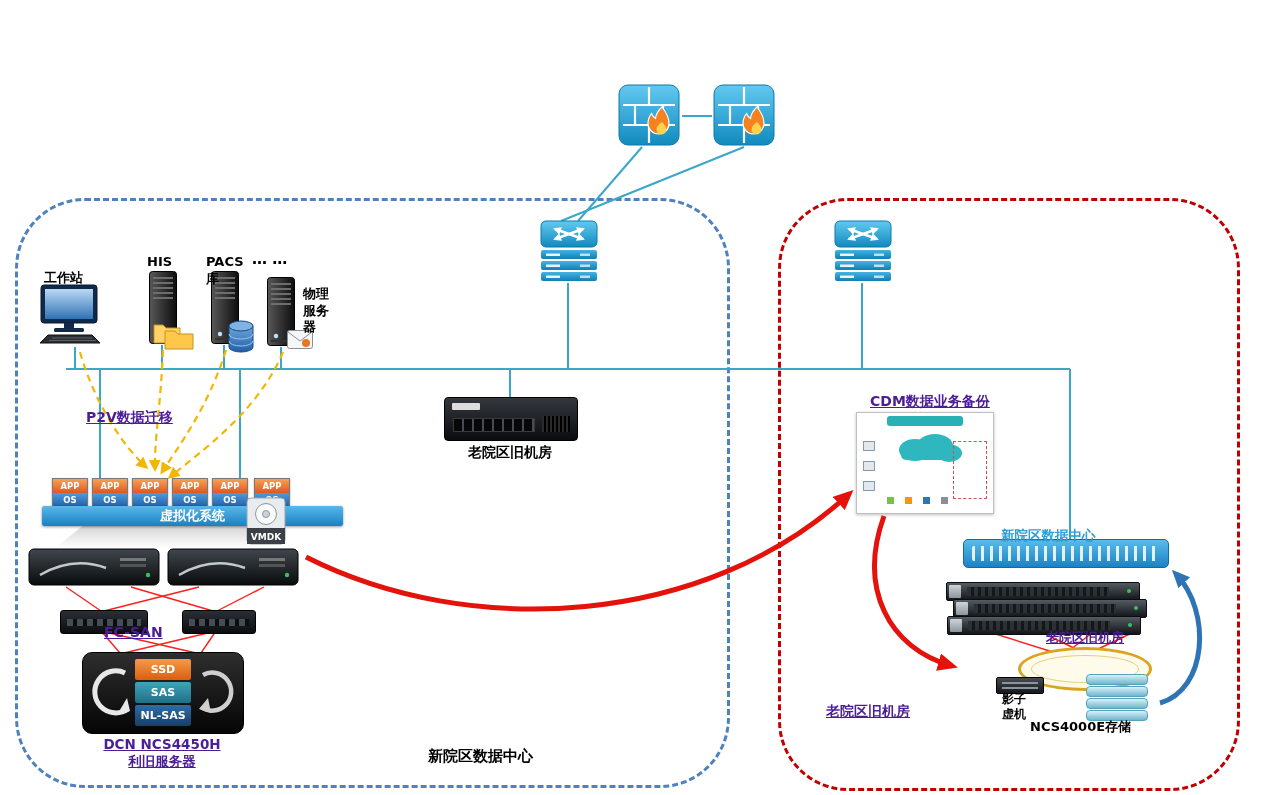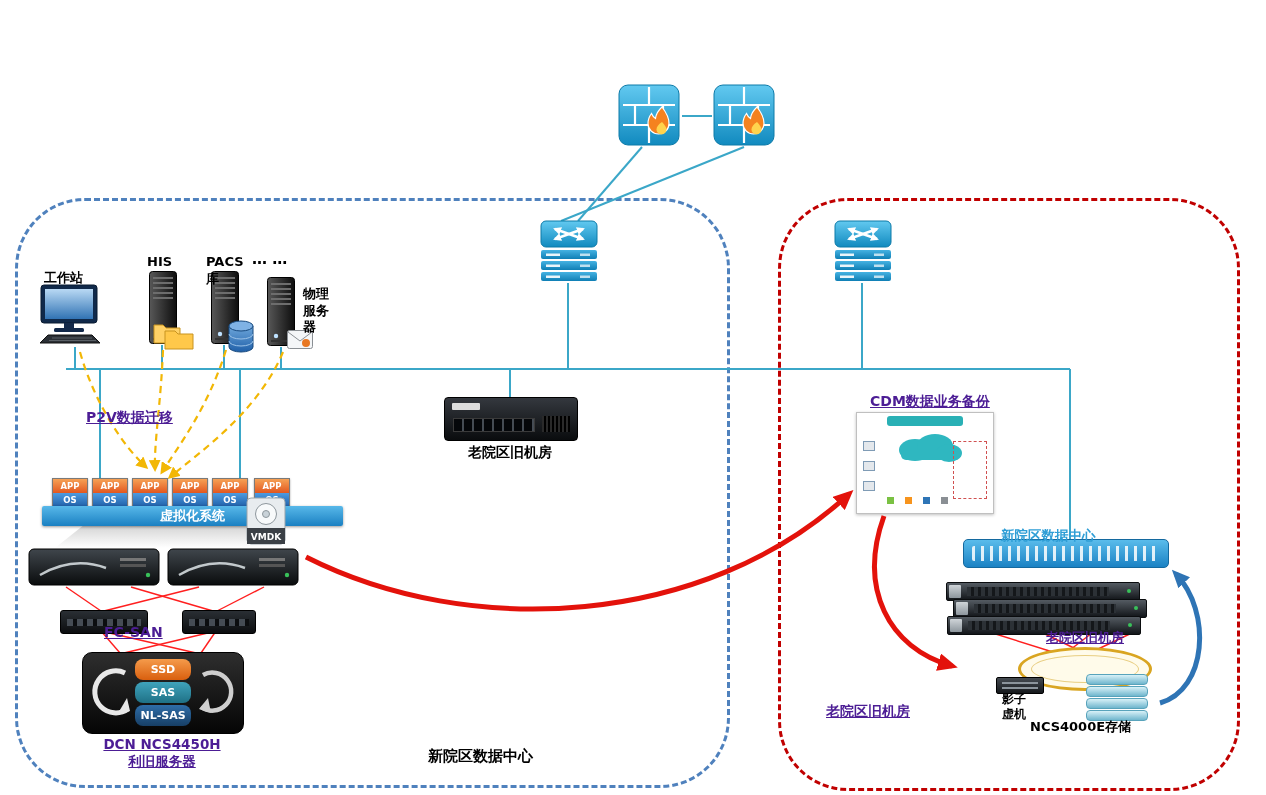--- a/index.html
+++ b/index.html
@@ -20,21 +20,21 @@
   .appos{position:absolute;width:34px;height:28px;z-index:2;border:1px solid #7a7a7a;box-shadow:0 1px 2px rgba(0,0,0,.35);}
   .appos .app{height:14px;background:linear-gradient(#F6A155,#E2571F);color:#fff;font-size:8.5px;font-weight:700;text-align:center;line-height:14px;}
   .appos .os{height:14px;background:linear-gradient(#4D9BE0,#1F5FA8);color:#fff;font-size:8.5px;font-weight:700;text-align:center;line-height:14px;}
   .vbar{position:absolute;left:42px;top:506px;width:301px;height:20px;background:linear-gradient(#58B8E9,#1A80C2);color:#fff;font-weight:700;font-size:13px;text-align:center;line-height:20px;z-index:2;border-radius:2px;box-shadow:0 1px 3px rgba(0,0,0,.4);}
   .shade{position:absolute;left:55px;top:526px;width:230px;height:22px;background:linear-gradient(rgba(190,190,190,.65),rgba(245,245,245,0));clip-path:polygon(12% 0,88% 0,100% 100%,0 100%);z-index:1;}
   
   .sanw{position:absolute;height:22px;background:linear-gradient(#2a2f34,#0b0d0f);border:1px solid #000;border-radius:3px;z-index:2;}
   .sanw .ports{position:absolute;left:6px;right:6px;top:8px;height:7px;background:repeating-linear-gradient(90deg,#454c54 0 6px,#0b0d0f 6px 10px);}
   
   .chassis{position:absolute;left:82px;top:652px;width:160px;height:80px;background:linear-gradient(#2e2e2e,#050505);border-radius:10px;border:1px solid #000;z-index:2;}
-  .tier{position:absolute;left:52px;width:56px;height:21px;color:#fff;font-weight:700;font-size:11px;text-align:center;line-height:21px;border-radius:8px;}
+  .tier{position:absolute;left:52px;width:56px;height:21px;color:#fff;font-weight:700;font-size:11px;text-align:center;line-height:21px;border-radius:2px;}
   .tier-ssd{top:6px;background:linear-gradient(#F59B4B,#D95F0E);}
   .tier-sas{top:29px;background:linear-gradient(#3FA3BC,#1F7186);}
   .tier-nlsas{top:52px;background:linear-gradient(#2E6DA8,#173F66);}
   
   .lb{position:absolute;left:444px;top:397px;width:132px;height:42px;background:linear-gradient(#34383e,#0a0c0e);border:1px solid #000;border-radius:4px;z-index:2;}
   .lb .logo{position:absolute;left:7px;top:5px;width:28px;height:7px;background:#ddd;border-radius:1px;}
   .lb .ports{position:absolute;left:8px;top:20px;width:80px;height:12px;background:repeating-linear-gradient(90deg,#05070a 0 8px,#454c54 8px 10px);border:1px solid #3a3a3a;}
   .lb .vent{position:absolute;right:7px;top:18px;width:28px;height:16px;background:repeating-linear-gradient(90deg,#2a2a2a 0 2px,#000 2px 4px);}
   
   .cdm{position:absolute;left:856px;top:412px;width:136px;height:100px;background:#fff;border:1px solid #c0c0c0;box-shadow:0 1px 3px rgba(0,0,0,.25);z-index:2;}

